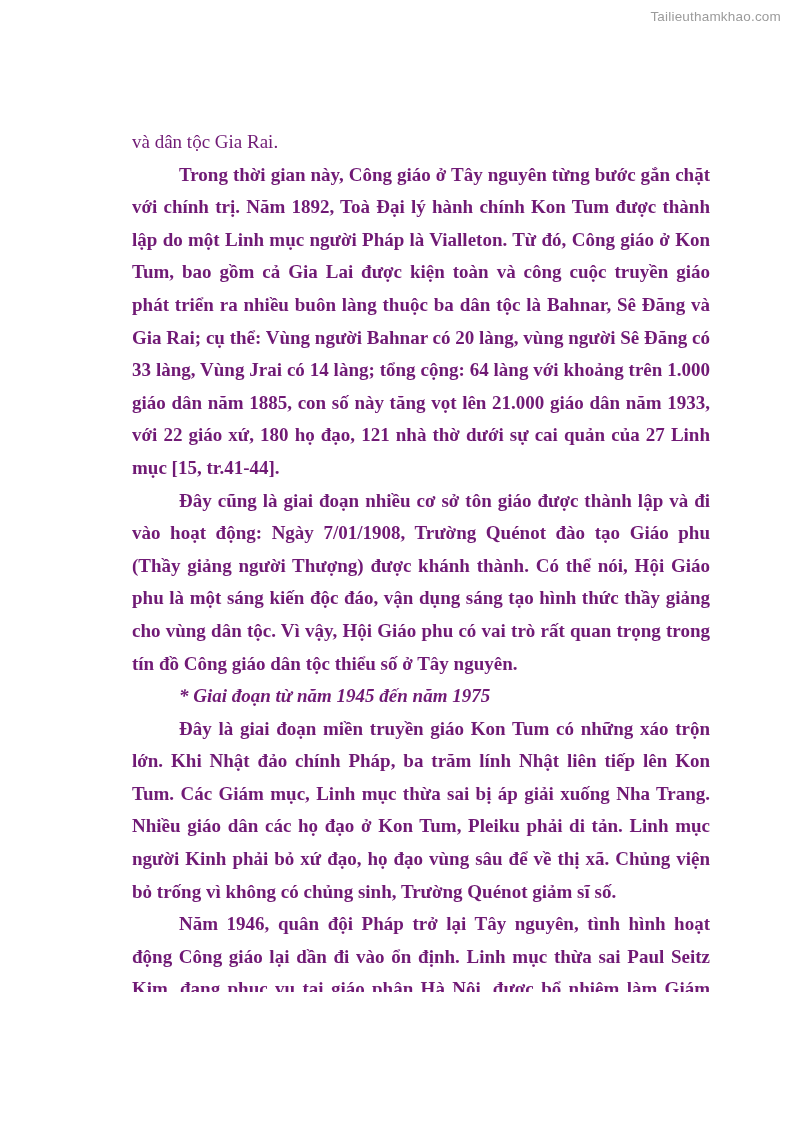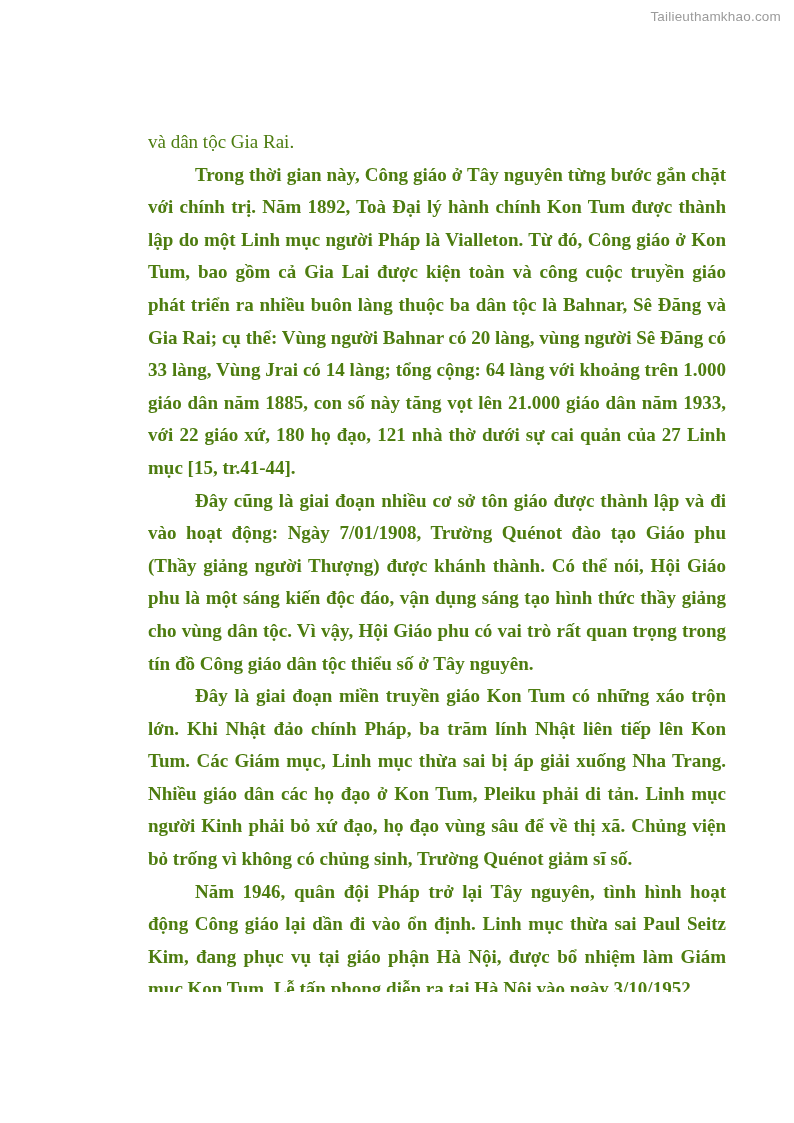--- a/index.html
+++ b/index.html
@@ -20,26 +20,26 @@
     top: 9px;
     right: 13px;
     font-family: "Liberation Sans", "DejaVu Sans", sans-serif;
     font-size: 13.5px;
     color: #9b9b9b;
     text-shadow: 1px 1px 0 #ffffff;
     letter-spacing: 0.2px;
   }
   .content {
     position: absolute;
-    left: 148px;
+    left: 132px;
     top: 126px;
     width: 578px;
     font-size: 19px;
     line-height: 32.6px;
-    color: #4d7c0f;
+    color: #701a75;
     text-align: justify;
   }
   .content p {
     margin: 0;
     padding: 0;
   }
   .content p.indent {
     text-indent: 47px;
     font-weight: bold;
   }
@@ -61,18 +61,19 @@
 </head>
 <body>
 
 <div class="page">
   <span class="watermark">Tailieuthamkhao.com</span>
 
   <div class="content">
       <p class="body">và dân tộc Gia Rai.</p>
       <p class="body indent">Trong thời gian này, Công giáo ở Tây nguyên từng bước gắn chặt với chính trị. Năm 1892, Toà Đại lý hành chính Kon Tum được thành lập do một Linh mục người Pháp là Vialleton. Từ đó, Công giáo ở Kon Tum, bao gồm cả Gia Lai được kiện toàn và công cuộc truyền giáo phát triển ra nhiều buôn làng thuộc ba dân tộc là Bahnar, Sê Đăng và Gia Rai; cụ thể: Vùng người Bahnar có 20 làng, vùng người Sê Đăng có 33 làng, Vùng Jrai có 14 làng; tổng cộng: 64 làng với khoảng trên 1.000 giáo dân năm 1885, con số này tăng vọt lên 21.000 giáo dân năm 1933, với 22 giáo xứ, 180 họ đạo, 121 nhà thờ dưới sự cai quản của 27 Linh mục [15, tr.41-44].</p>
       <p class="body indent">Đây cũng là giai đoạn nhiều cơ sở tôn giáo được thành lập và đi vào hoạt động: Ngày 7/01/1908, Trường Quénot đào tạo Giáo phu (Thầy giảng người Thượng) được khánh thành. Có thể nói, Hội Giáo phu là một sáng kiến độc đáo, vận dụng sáng tạo hình thức thầy giảng cho vùng dân tộc. Vì vậy, Hội Giáo phu có vai trò rất quan trọng trong tín đồ Công giáo dân tộc thiểu số ở Tây nguyên.</p>
+      <p class="heading indent">* Giai đoạn từ năm 1945 đến năm 1975</p>
       <p class="body indent">Đây là giai đoạn miền truyền giáo Kon Tum có những xáo trộn lớn. Khi Nhật đảo chính Pháp, ba trăm lính Nhật liên tiếp lên Kon Tum. Các Giám mục, Linh mục thừa sai bị áp giải xuống Nha Trang. Nhiều giáo dân các họ đạo ở Kon Tum, Pleiku phải di tản. Linh mục người Kinh phải bỏ xứ đạo, họ đạo vùng sâu để về thị xã. Chủng viện bỏ trống vì không có chủng sinh, Trường Quénot giảm sĩ số.</p>
       <p class="body indent">Năm 1946, quân đội Pháp trở lại Tây nguyên, tình hình hoạt động Công giáo lại dần đi vào ổn định. Linh mục thừa sai Paul Seitz Kim, đang phục vụ tại giáo phận Hà Nội, được bổ nhiệm làm Giám mục Kon Tum. Lễ tấn phong diễn ra tại Hà Nội vào ngày 3/10/1952.</p>
     </div>
 
   <div class="page-number">58</div>
 </div>
 
 </body></html>

